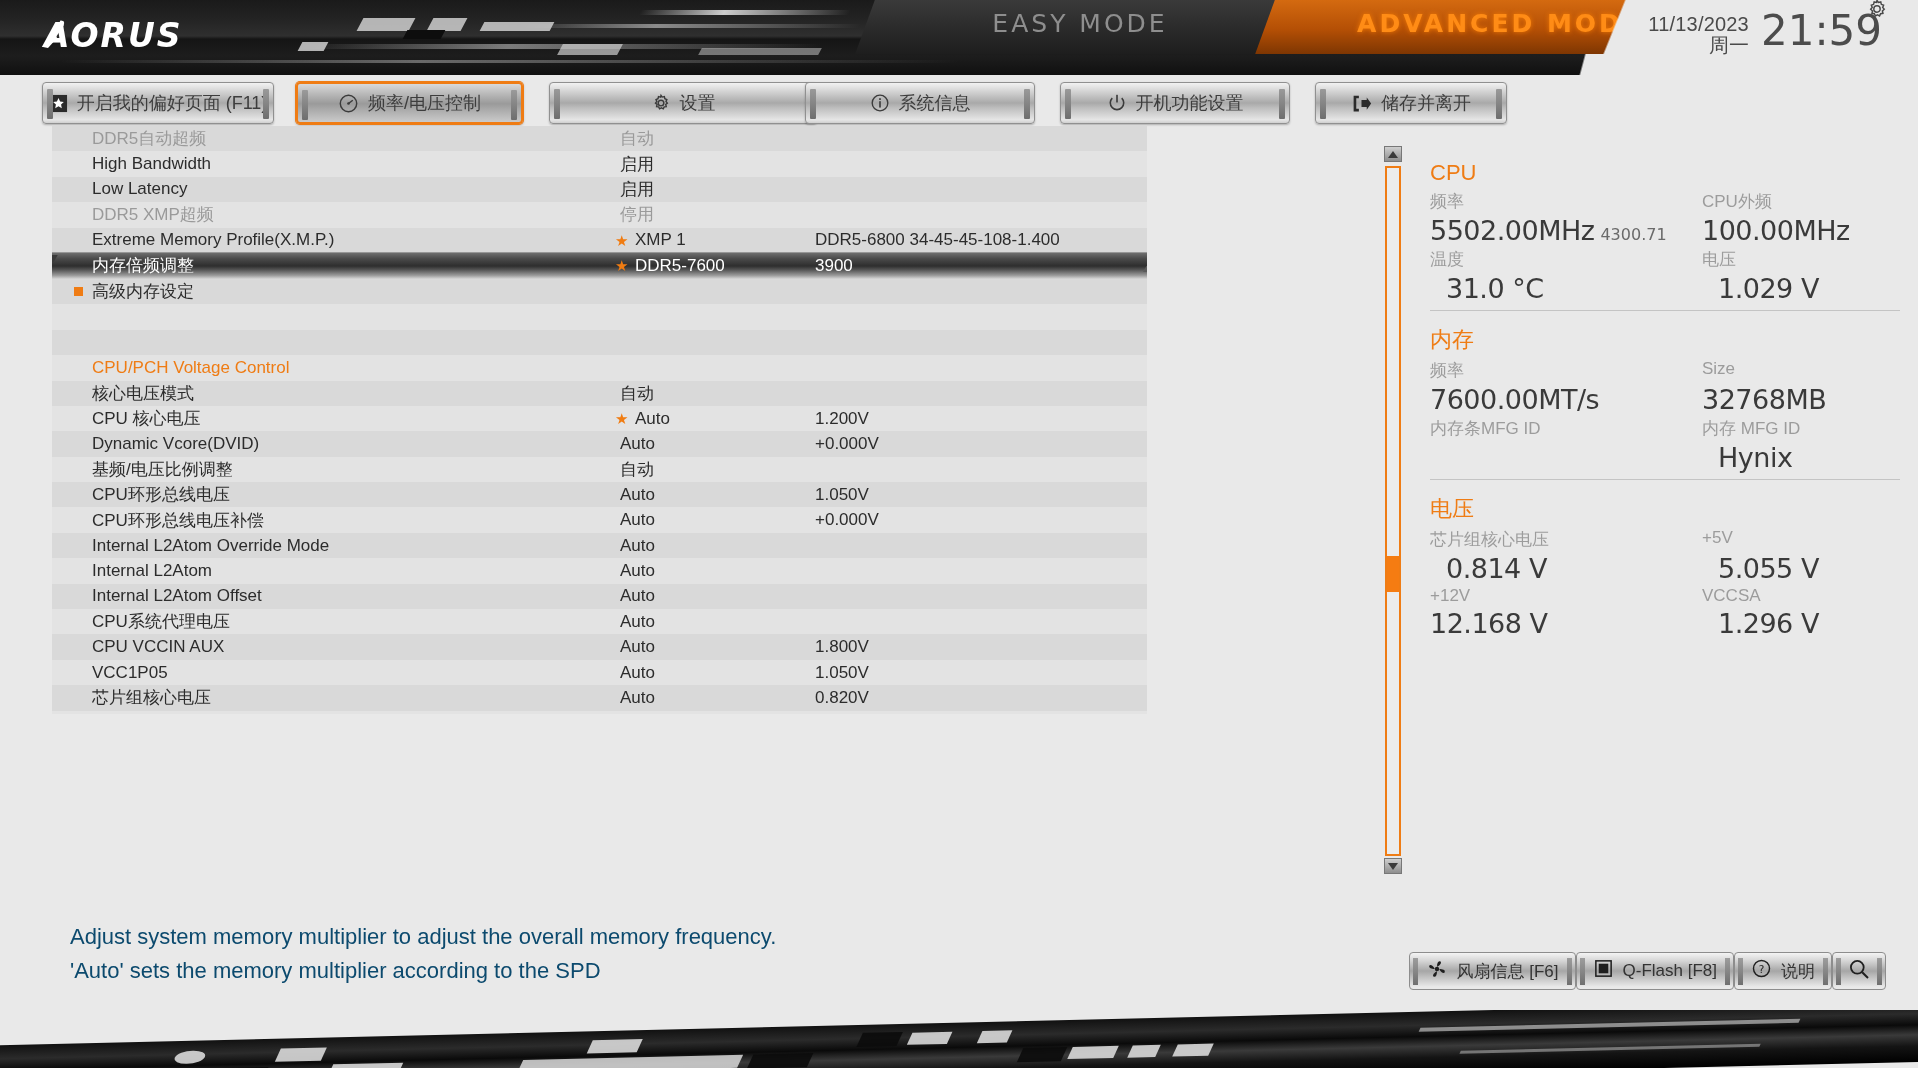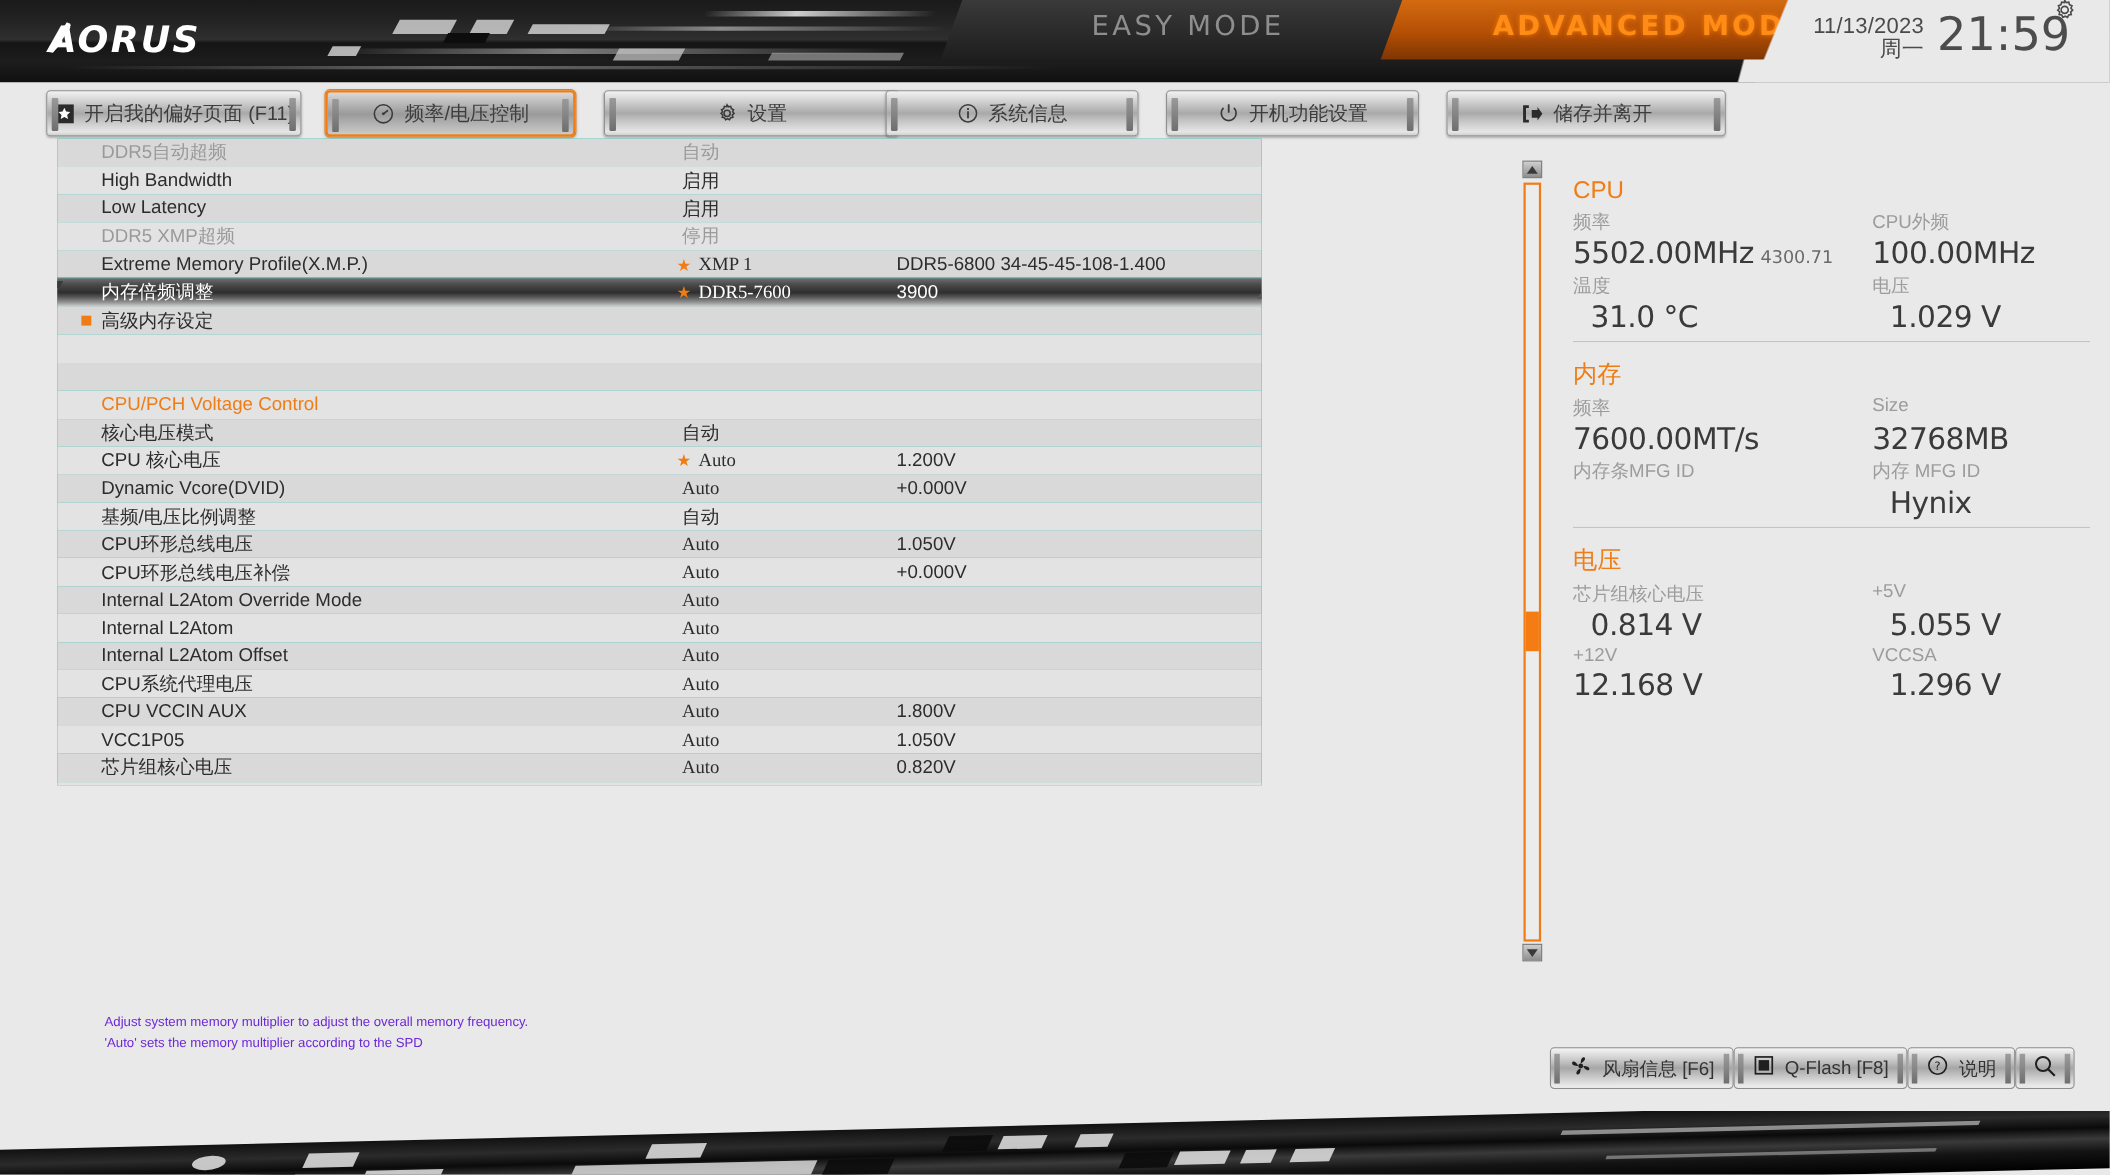--- a/index.html
+++ b/index.html
@@ -102,21 +102,21 @@
     position:absolute; left: 52px; top: 126px; width: 1095px; height: 588px;
     overflow:hidden; background:#14b8a6;
   }
   .row {
     position:relative; height: 25.4px; display:flex; align-items:center;
     font-size: 17px; color:#2c2c2c;
   }
   .row.alt { background: #d9d9d9; }
   .row.plain { background: #e3e3e3; }
   .row .c-name { position:absolute; left: 40px; white-space:nowrap; }
-  .row .c-val  { position:absolute; left: 568px; white-space:nowrap;font-family:Liberation Serif, serif; }
+  .row .c-val  { position:absolute; left: 568px; white-space:nowrap; }
   .row .c-extra{ position:absolute; left: 763px; white-space:nowrap; }
   .row.dim .c-name, .row.dim .c-val { color:#9a9a9a; }
   .row .star { position:absolute; left: 563px; top: 4px; color:#f07c12; font-size: 15px; }
   .row .c-val.starred { left: 583px; }
   .section-title { color:#ef7c14; font-size: 17px; }
   .bullet { position:absolute; left: 22px; width:9px; height:9px; background:#ef7c14; }
 
   
   .row.sel {
     background: linear-gradient(180deg,#6e6e6e 0%, #4a4a4a 22%, #2e2e2e 50%, #585858 66%, #9a9a9a 86%, #d8d8d8 100%);
@@ -158,22 +158,22 @@
   .side-sec + .side-sec { border-top: 1px solid #c4c4c4; margin-top: 6px; padding-top: 14px; }
   .side-title { color:#ef7c14; font-size: 22px; margin-bottom: 4px; }
   .side-grid { display:grid; grid-template-columns: 272px 1fr; row-gap: 2px; }
   .sg-label { color:#9c9c9c; font-size: 17px; }
   .sg-value { color:#3a3a3a; font-size: 27px; font-family:"DejaVu Sans",sans-serif; letter-spacing:-.5px; white-space:nowrap;}
   .sg-value .sub { font-size: 16px; color:#6a6a6a; margin-left: 6px; letter-spacing:0;}
   .sg-value.indent { padding-left: 16px; }
 
   
   .helptext {
-    position:absolute; left: 95px; top: 920px; width: 1000px;
-    font-size: 12px; color:#6d28d9; line-height: 1.55;
+    position:absolute; left: 70px; top: 920px; width: 1000px;
+    font-size: 22px; color:#0c4a6e; line-height: 1.55;
   }
   .footbtns { position:absolute; right: 32px; top: 952px; display:flex; gap: 0; }
   .fbtn {
     position:relative; height: 38px; padding: 0 16px;
     background: linear-gradient(180deg,#f4f4f4 0%, #d5d5d5 22%, #a6a6a6 50%, #bcbcbc 64%, #e9e9e9 94%);
     border:1px solid #8d8d8d; border-radius: 4px;
     display:flex; align-items:center; gap:9px; font-size:17px; color:#333; cursor:pointer;
   }
   .fbtn::before, .fbtn::after { content:""; position:absolute; top:5px; width:5px; height:27px; background:linear-gradient(180deg,#9d9d9d,#6f6f6f); }
   .fbtn::before{left:3px;} .fbtn::after{right:3px;}
@@ -288,21 +288,21 @@
       <span class="ico">
         <svg width="20" height="20" viewBox="0 0 22 22">
             <circle cx="11" cy="11" r="8.6" fill="none" stroke="#3b3b3b" stroke-width="1.5"></circle>
             <rect x="10.1" y="9" width="1.8" height="7" fill="#3b3b3b"></rect>
             <rect x="10.1" y="5.7" width="1.8" height="2" fill="#3b3b3b"></rect>
           </svg>
       </span>
       <span>系统信息</span>
     </div>
 
-    <div class="navtab" style="left:1315px;width:254px;">
+    <div class="navtab" style="left:1315px;width:192px;">
       <span class="ico">
         <svg width="21" height="19" viewBox="0 0 24 20">
             <path d="M3 1h6v3H6v12h3v3H3z" fill="#2b2b2b"></path>
             <path d="M12 6h6V3l5 7-5 7v-3h-6z" fill="#2b2b2b"></path>
           </svg>
       </span>
       <span>储存并离开</span>
     </div>
   </div>
 

